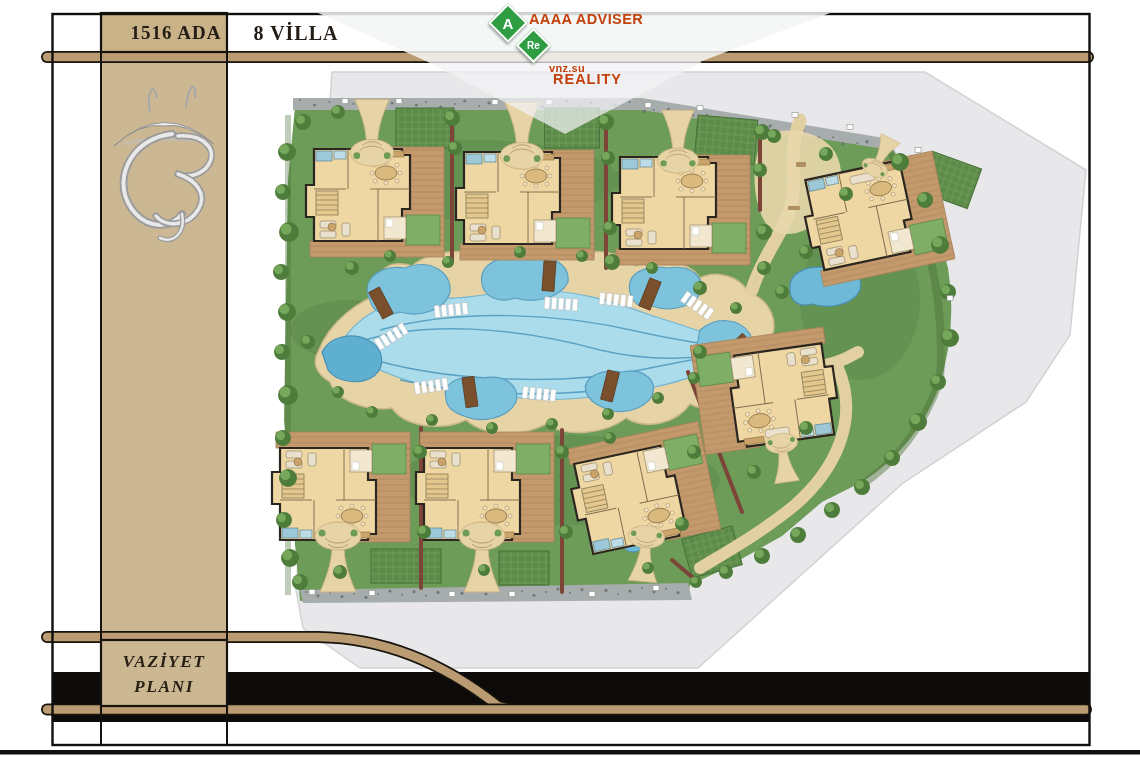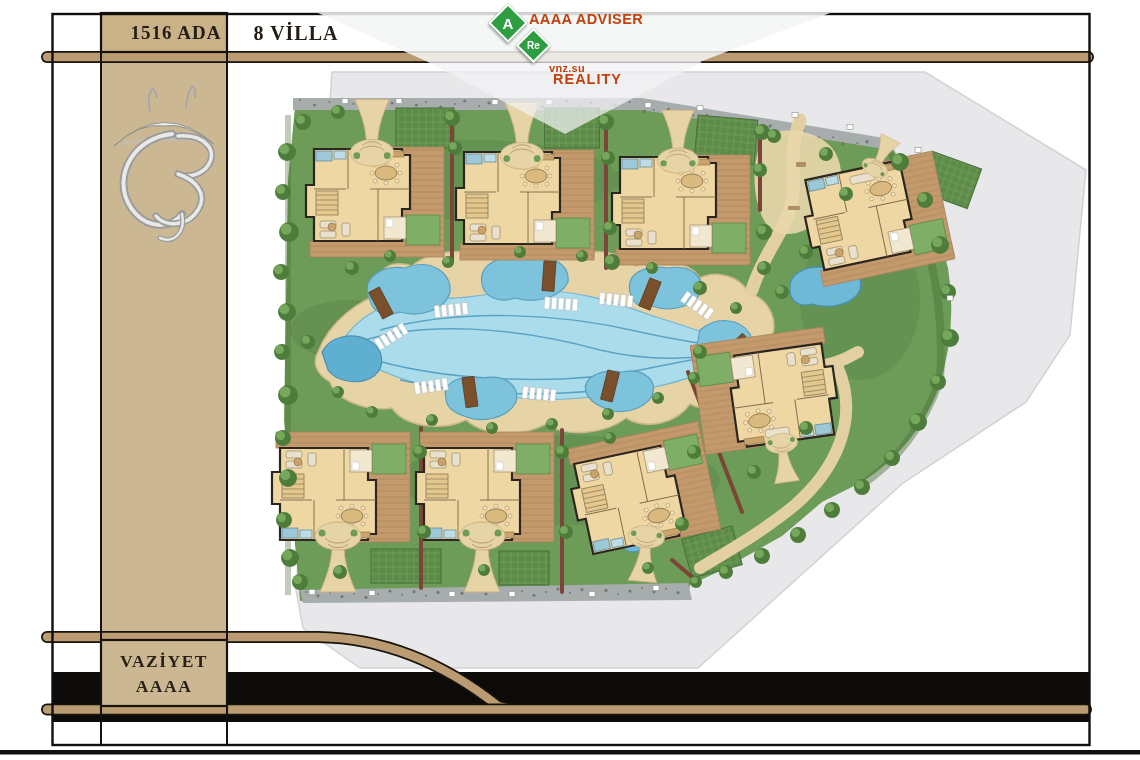--- a/index.html
+++ b/index.html
@@ -4,21 +4,21 @@
 <style>
   html,body{margin:0;padding:0;background:#ffffff;}
   #stage{position:relative;width:1140px;height:760px;background:#fff;overflow:hidden;
          font-family:"Liberation Serif", serif;}
   #plan-svg{position:absolute;left:0;top:0;}
   .hdr-text{position:absolute;display:flex;align-items:center;justify-content:center;
             color:#231d16;}
   #block-label{left:101px;top:14px;width:150px;height:38px;font-size:19px;font-weight:600;letter-spacing:1px;}
   #villa-label{left:230px;top:14px;width:132px;height:38px;font-size:20px;font-weight:700;letter-spacing:1px;}
   #plan-title{left:101px;top:648px;width:126px;height:52px;flex-direction:column;line-height:25px;
-              font-size:17.5px;font-weight:600;letter-spacing:1.5px;color:#2a2116;}
+              font-size:17.5px;font-weight:600;letter-spacing:1.5px;color:#2a2116;font-style:italic;}
   
   .wm-shape{position:absolute;}
   #wm-band{left:318px;top:13px;width:512px;height:49px;background:rgba(243,244,245,0.86);
            clip-path:polygon(0 0,100% 0,74.5% 100%,21.5% 100%);}
   #wm-tri{left:428px;top:62px;width:274px;height:72px;background:rgba(242,243,245,0.72);
           clip-path:polygon(0 0,100% 0,50% 100%);}
   .wm-badge{position:absolute;background:#2f9e43;border:2px solid #ffffff;
             box-shadow:1px 2px 3px rgba(0,0,0,0.35);transform:rotate(45deg);
             display:flex;align-items:center;justify-content:center;}
   #wm-badge-a{left:494px;top:9px;width:24px;height:24px;}
@@ -704,15 +704,15 @@
     </div>
     <div id="wm-line1" class="wm-text">AAAA ADVISER</div>
     <div id="wm-line2" class="wm-text">REALITY</div>
     <div id="wm-line3" class="wm-text">vnz.su</div>
   </div>
 
   <div id="block-label" class="hdr-text">1516 ADA</div>
   <div id="villa-label" class="hdr-text">8 VİLLA</div>
   <div id="plan-title" class="hdr-text">
     <span>VAZİYET</span>
-    <span>AAAA</span>
+    <span>PLANI</span>
   </div>
 </div>
 
 </body></html>

